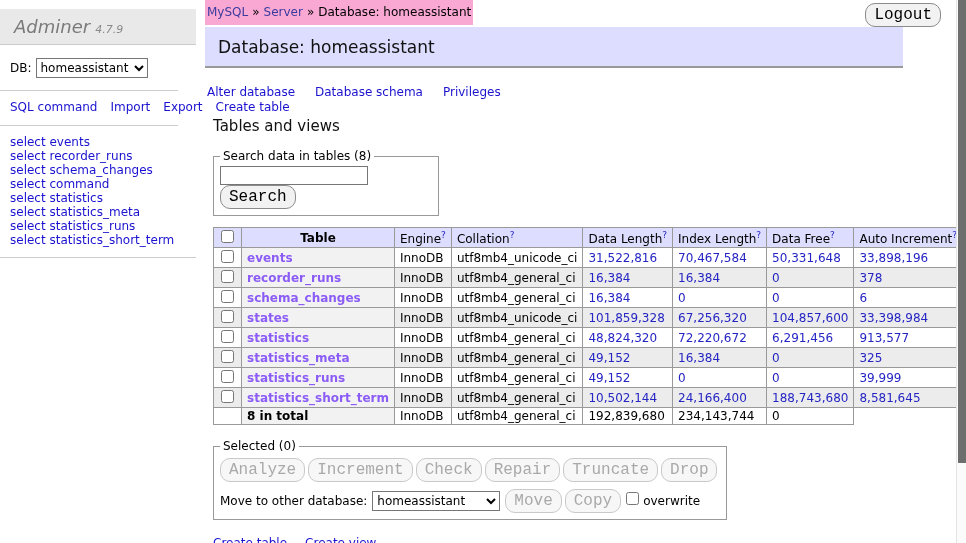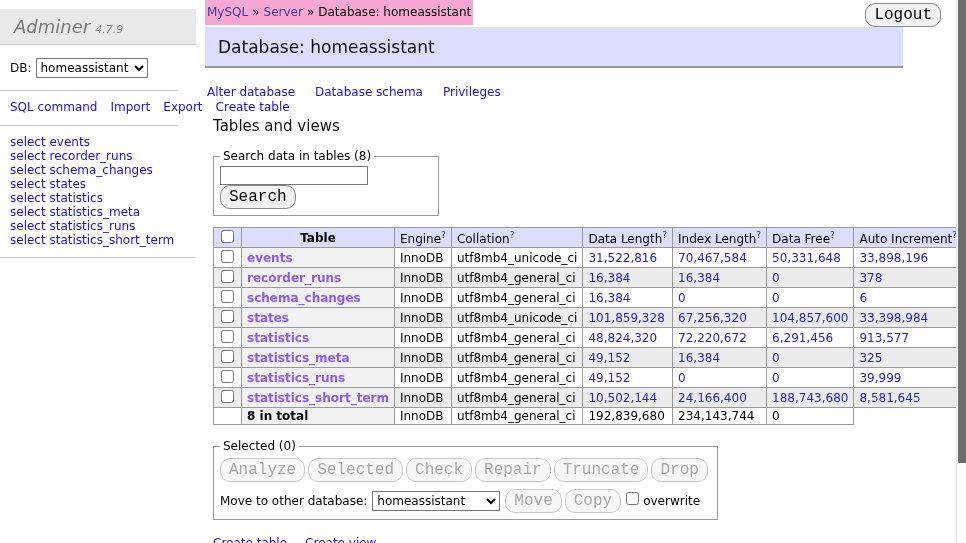--- a/index.html
+++ b/index.html
@@ -110,21 +110,21 @@
 <aside class="sidebar">
   <h1 class="logo"><span>Adminer</span><span class="ver">4.7.9</span></h1>
   <div class="db-row">
     <span>DB:</span><select><option>homeassistant</option></select>
   </div>
   <p class="actions" id="sidebar-actions"><a href="#" class="blue">SQL command</a><a href="#" class="blue">Import</a><a href="#" class="blue">Export</a><a href="#" class="blue">Create table</a></p>
   <p class="tablelinks" id="sidebar-tablelinks">
       <a href="#" class="">select events</a>
       <a href="#" class="">select recorder_runs</a>
       <a href="#" class="">select schema_changes</a>
-      <a href="#" class="">select states</a>
+      <a href="#" class="">select command</a>
       <a href="#" class="">select statistics</a>
       <a href="#" class="">select statistics_meta</a>
       <a href="#" class="">select statistics_runs</a>
       <a href="#" class="">select statistics_short_term</a>
     </p>
 </aside>
 
 <div class="main">
   <div class="header-row">
     <span class="breadcrumb" id="breadcrumb"><a href="#" class="navy">MySQL</a><span class="sep">»</span><a href="#" class="navy">Server</a><span class="sep">»</span><span>Database: homeassistant</span></span>
@@ -252,21 +252,21 @@
           <td>utf8mb4_general_ci</td>
           <td class="num">192,839,680</td>
           <td class="num">234,143,744</td>
           <td class="num">0</td>
         </tr>
       </tbody>
     </table>
 
   <fieldset class="sel-fs">
     <legend>Selected (0)</legend>
-    <div class="btnrow" id="selected-buttons"><button class="ghost">Analyze</button><button class="ghost">Selected</button><button class="ghost">Check</button><button class="ghost">Repair</button><button class="ghost">Truncate</button><button class="ghost">Drop</button></div>
+    <div class="btnrow" id="selected-buttons"><button class="ghost">Analyze</button><button class="ghost">Increment</button><button class="ghost">Check</button><button class="ghost">Repair</button><button class="ghost">Truncate</button><button class="ghost">Drop</button></div>
     <div class="moverow">
       <span>Move to other database:</span><select><option>homeassistant</option></select><span id="move-buttons"><button class="ghost">Move</button><button class="ghost">Copy</button></span><input type="checkbox" style=""><label>overwrite</label>
     </div>
   </fieldset>
 
   <p class="inline-links" id="below-table-links"><a href="#" class="blue">Create table</a><a href="#" class="blue">Create view</a></p>
 
   
   
 

